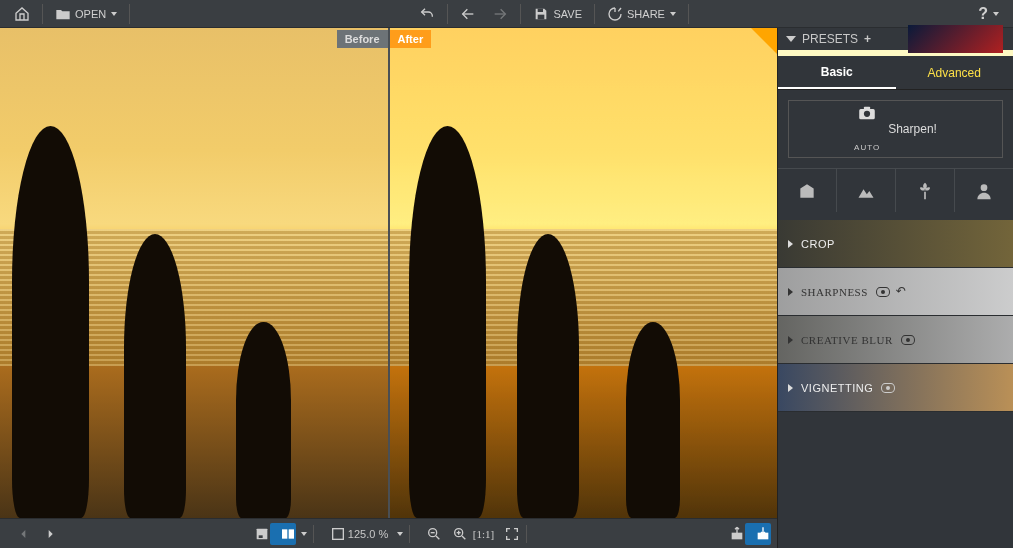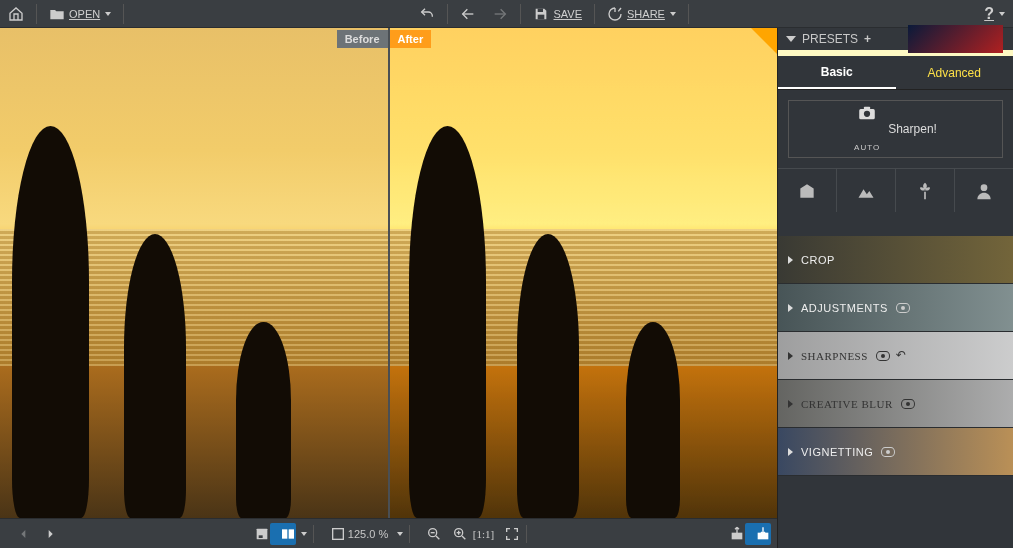--- a/index.html
+++ b/index.html
@@ -1,19 +1,19 @@
 <!DOCTYPE html>
 <html><head>
 <meta charset="utf-8">
 <style>
   * { margin: 0; padding: 0; box-sizing: border-box; }
   body { font-family: -apple-system, "Segoe UI", Arial, sans-serif; background: #3a3e42; color: #c8c8c8; width: 1013px; height: 548px; overflow: hidden; font-size: 12px; }
   .app { display: flex; flex-direction: column; height: 100%; }
   
-  .toolbar { height: 28px; background: #3a3e42; display: flex; align-items: center; padding: 0 0; border-bottom: 1px solid #2a2d30; text-decoration: underline; }
+  .toolbar { height: 28px; background: #3a3e42; display: flex; align-items: center; padding: 0 6px; border-bottom: 1px solid #2a2d30; }
   .tb-btn { display: flex; align-items: center; padding: 0 8px; height: 28px; cursor: pointer; color: #d0d0d0; }
   .tb-btn svg { width: 16px; height: 16px; }
   .tb-sep { width: 1px; height: 20px; background: #555; margin: 0 4px; }
   .tb-label { margin-left: 4px; font-size: 11px; }
   .tb-spacer { flex: 1; }
   .caret-down { width:0; height:0; border-left:3px solid transparent; border-right:3px solid transparent; border-top:4px solid #ccc; margin-left:5px; display:inline-block;}
   
   .main { flex: 1; display: flex; min-height: 0; }
   .canvas-area { flex: 1; display: flex; flex-direction: column; min-width: 0; background:#000; }
   .canvas { flex: 1; display: flex; position: relative; overflow:hidden; }
@@ -49,21 +49,21 @@
   .tab { flex:1; display:flex; align-items:center; justify-content:center; font-size:12px; color:#fde047; cursor:pointer;}
   .tab.active { color:#fff; font-weight:600; border-bottom:2px solid #fff;}
   .sharpen-box { margin:10px; border:1px solid #555; height:58px; display:flex; align-items:center; justify-content:center; flex-direction:column; cursor:pointer;}
   .sharpen-box .lab{font-size:12px;color:#ddd;}
   .sharpen-inner{display:flex;align-items:center;gap:8px;}
   .auto-text{font-size:8px;letter-spacing:1px;color:#ccc; margin-top:20px;}
   .cat-row { display:flex; height:44px; border-top:1px solid #464a4e;}
   .cat-cell{flex:1; display:flex; align-items:center; justify-content:center; border-right:1px solid #464a4e; cursor:pointer;}
   .cat-cell:last-child{border-right:none;}
   .cat-cell svg{width:20px;height:20px;fill:#bbb;}
-  .sections { margin-top:24px; }
+  .sections { margin-top:8px; }
   .section { height:48px; display:flex; align-items:center; padding:0 10px; position:relative; cursor:pointer; overflow:hidden; border-bottom:1px solid #2a2d30;}
   .section .bg{position:absolute; inset:0; opacity:.9;}
   .section .txt{position:relative; font-size:11px; letter-spacing:.5px; color:#eee; display:flex; align-items:center;}
   .section .arrow{width:0;height:0;border-top:4px solid transparent;border-bottom:4px solid transparent;border-left:5px solid #ddd; margin-right:8px;}
   .eye{width:14px;height:10px;border:1px solid #ccc;border-radius:60%/100%; margin-left:8px; position:relative;}
   .eye::after{content:"";position:absolute;left:4px;top:2px;width:4px;height:4px;border-radius:50%;background:#ccc;}
   .undo-ic{margin-left:6px;font-size:12px;}
   .sec-crop .bg{background:linear-gradient(90deg,#3a3a33,#7a6a3a);}
   .sec-adj .bg{background:linear-gradient(90deg,#4a585a,#8a9a9a);}
   .sec-sharp .bg{background:linear-gradient(90deg,#aaa,#ddd);}
@@ -294,28 +294,20 @@
         </div>
       </div>
       <div class="sections">
         <div class="section sec-crop">
           <div class="bg"></div>
           <div class="txt">
               <span class="arrow"></span>
               <span>CROP</span>
             </div>
         </div>
-        <div class="section sec-adj">
-          <div class="bg"></div>
-          <div class="txt">
-              <span class="arrow"></span>
-              <span>ADJUSTMENTS</span>
-              <span class="eye"></span>
-            </div>
-        </div>
         <div class="section sec-sharp">
           <div class="bg"></div>
           <div class="txt">
               <span class="arrow"></span>
               <span>SHARPNESS</span>
               <span class="eye"></span>
               <span class="undo-ic">↶</span>
             </div>
         </div>
         <div class="section sec-blur">

